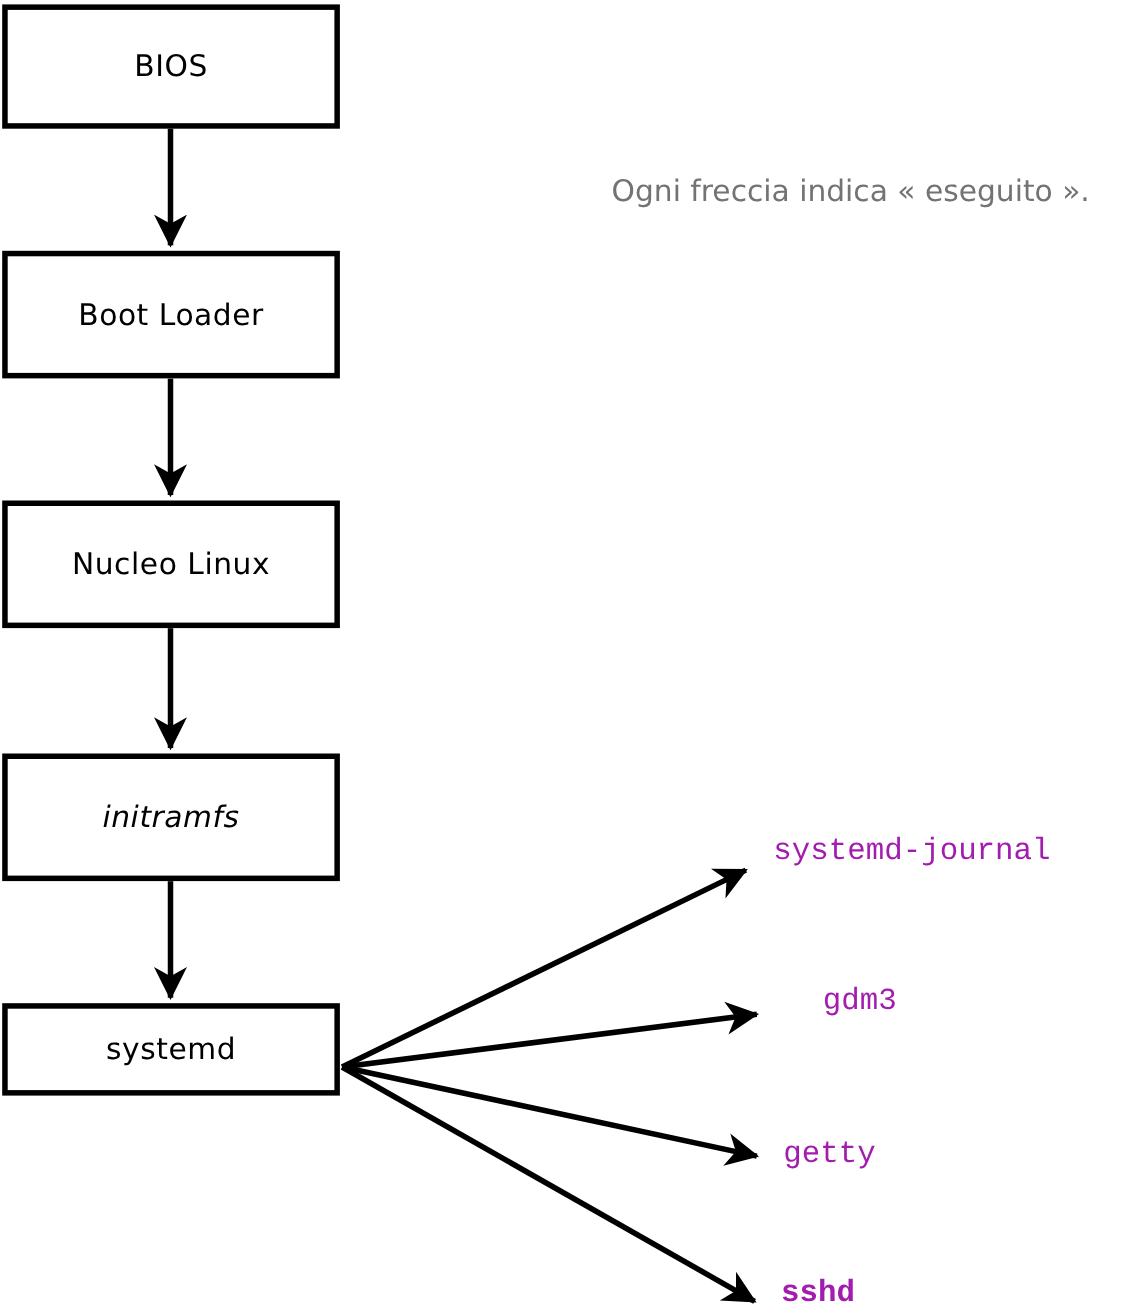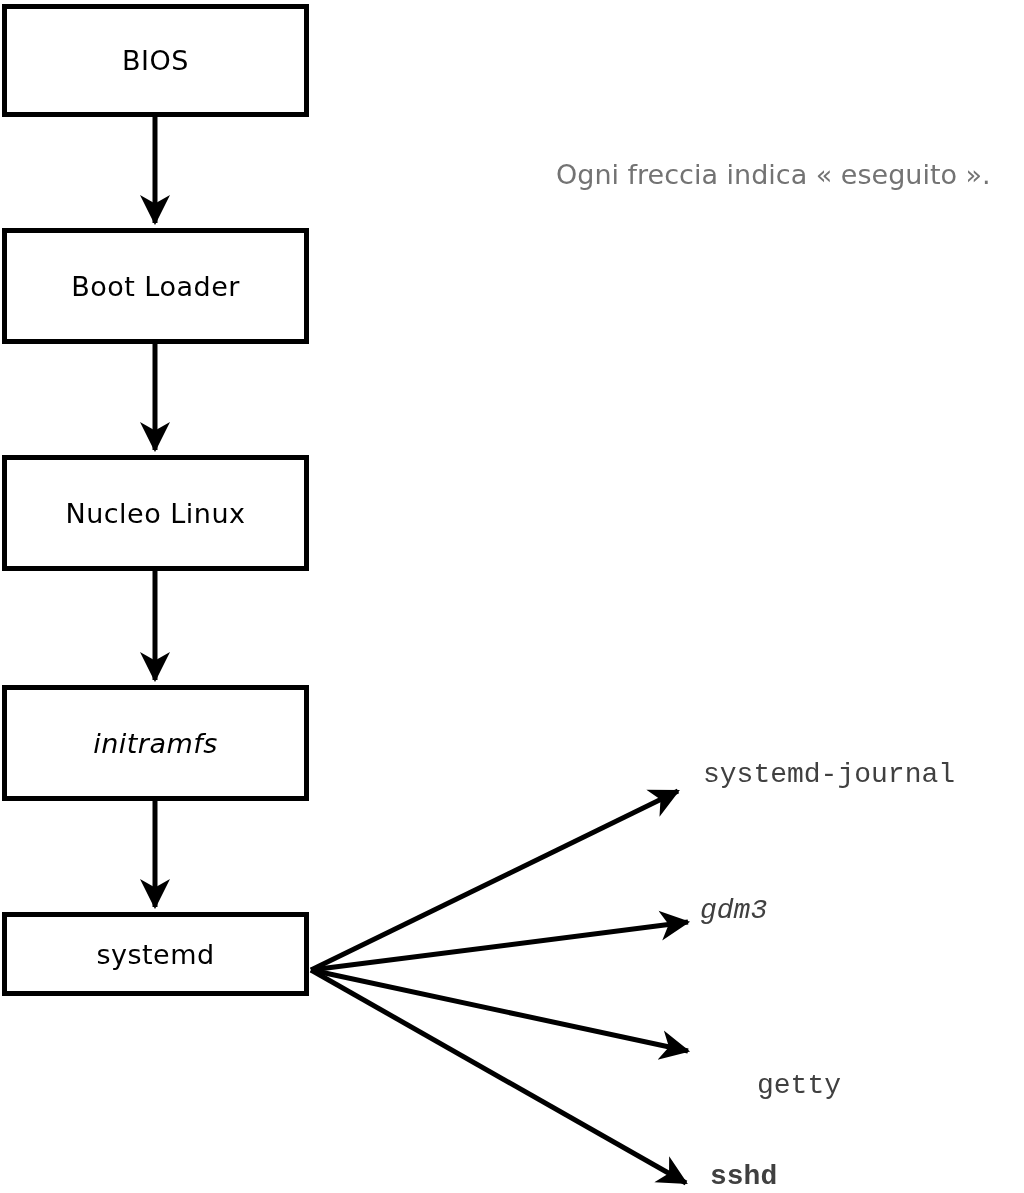--- a/index.html
+++ b/index.html
@@ -43,28 +43,28 @@
     top: 0;
     width: 1024px;
     height: 1193px;
     z-index: 1;
   }
 
   .proc-label {
     position: absolute;
     font-family: "Liberation Mono", "DejaVu Sans Mono", monospace;
     font-size: 28px;
-    color: #404040;
+    color: #a21caf;
     white-space: nowrap;
     line-height: 1;
     z-index: 2;
   }
   #label-systemd-journal { left: 703px; top: 761px; }
-  #label-gdm3            { left: 700px; top: 897px; font-style: italic; }
-  #label-getty           { left: 712px; top: 1072px; margin-left: 45px; }
+  #label-gdm3            { left: 748px; top: 897px; }
+  #label-getty           { left: 712px; top: 1036px; }
   #label-sshd            { left: 710px; top: 1163px; font-weight: bold; }
 
   #annotation {
     position: absolute;
     left: 556px;
     top: 159px;
     font-size: 27px;
     color: #737373;
     white-space: nowrap;
     z-index: 2;

